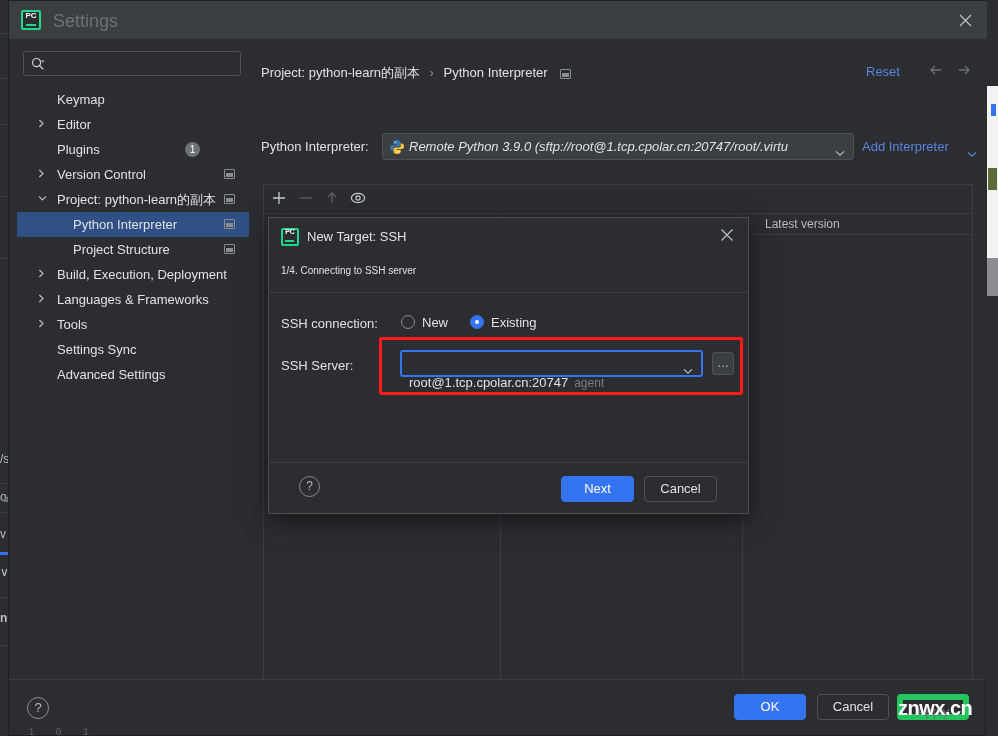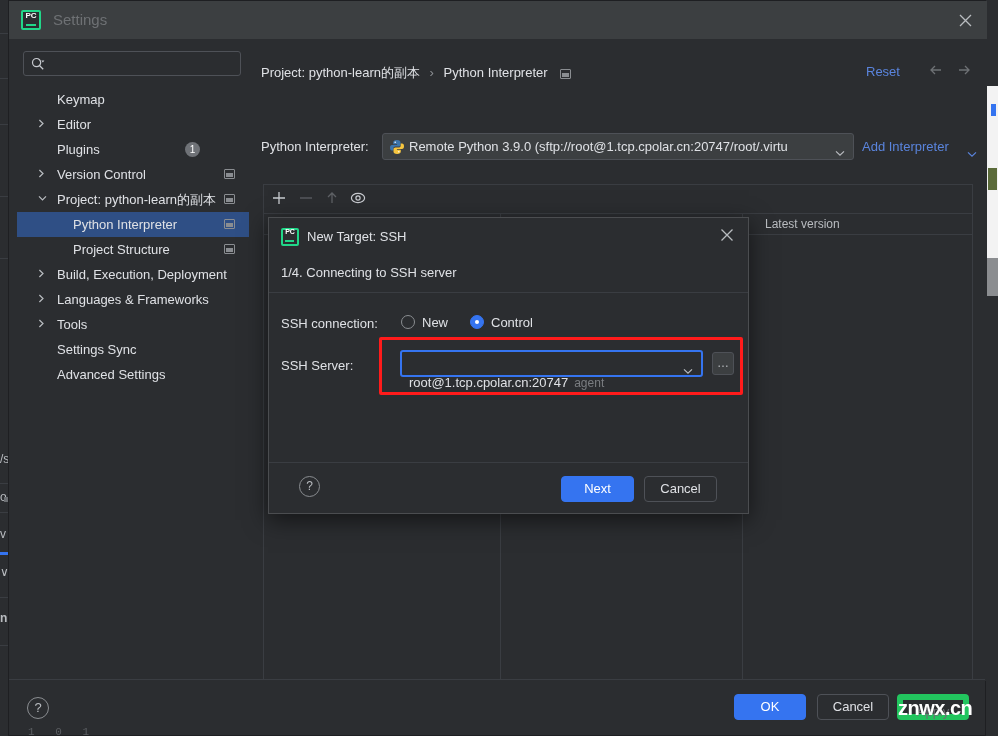--- a/index.html
+++ b/index.html
@@ -27,21 +27,21 @@
   .win { position:absolute; left:8px; top:0px; width:978px; height:736px;
          background:#2b2d30; border:1px solid #1e1f22; }
 
   
   .titlebar { position:absolute; left:0; top:0; width:978px; height:38px; background:#3c3f41; }
   .pc-icon { position:absolute; left:12px; top:9px; width:20px; height:20px;
              background:#2b2d30; border:2px solid #21d789; border-radius:2px; }
   .pc-icon span { position:absolute; left:0; top:-1px; width:16px; text-align:center;
                   font-size:8px; font-weight:bold; color:#ffffff; letter-spacing:0px; }
   .pc-icon i { position:absolute; left:3px; bottom:2px; width:10px; height:2px; background:#21d789; display:block; }
-  .win-title { position:absolute; left:44px; top:10px; font-size:15px; color:#6e7174; }
+  .win-title { position:absolute; left:44px; top:10px; font-size:18px; color:#6e7174; }
   .win-close { position:absolute; right:8px; top:8px; width:28px; height:22px; cursor:pointer; }
   .win-close svg { position:absolute; left:8px; top:5px; }
 
   
   .search { position:absolute; left:14px; top:50px; width:218px; height:25px;
             background:#2b2d30; border:1px solid #4e5157; border-radius:3px; }
   .search-icon { position:absolute; left:7px; top:5px; }
 
   
   .sidebar { position:absolute; left:8px; top:86px; width:232px; height:594px; }
@@ -63,21 +63,21 @@
   .bc-sep { color:#8a8d91; margin:0 6px; }
   .bc-ic { display:inline-block; position:relative; top:2px; margin-left:9px;
            width:11px; height:10px; border:1px solid #8a8d91; border-radius:1px; }
   .bc-ic::after { content:""; position:absolute; left:1px; top:3px; width:7px; height:4px; background:#8a8d91; }
   .reset { position:absolute; left:617px; top:25px; font-size:13px; color:#5a84dd; cursor:pointer; }
   .navarr { position:absolute; top:23px; width:20px; height:18px; cursor:pointer; }
   .navarr.back { left:678px; } .navarr.fwd { left:706px; }
 
   .interp-label { position:absolute; left:12px; top:100px; font-size:13px; color:#dfe1e5; }
   .interp-combo { position:absolute; left:133px; top:94px; width:472px; height:27px;
-                  background:#3c3f41; border:1px solid #4e5157; border-radius:3px; cursor:pointer; }
+                  background:#3c3f41; border:1px solid #4e5157; border-radius:3px; cursor:pointer;font-style:italic; }
   .py-ic { position:absolute; left:6px; top:5px; width:16px; height:16px; }
   .interp-text { position:absolute; left:26px; top:5px; font-size:13px; color:#dfe1e5;
                  white-space:nowrap; overflow:hidden; width:406px; }
   .combo-chev { position:absolute; right:8px; top:9px; }
   .add-interp { position:absolute; left:613px; top:100px; font-size:13px; color:#5a84dd; cursor:pointer; white-space:nowrap; }
   .add-chev { position:absolute; left:718px; top:105px; }
 
   
   .pkgbox { position:absolute; left:14px; top:145px; width:710px; height:508px;
             background:#2b2d30; border:1px solid #3a3d42; }
@@ -106,21 +106,21 @@
   .dlg { position:absolute; left:268px; top:217px; width:481px; height:297px;
          background:#2b2d30; border:1px solid #4b4d50; box-shadow:0 6px 22px rgba(0,0,0,.55); }
   .dlg-title { position:absolute; left:0; top:0; width:479px; height:40px; }
   .dlg-pc { position:absolute; left:12px; top:10px; width:18px; height:18px;
             background:#2b2d30; border:2px solid #21d789; border-radius:2px; }
   .dlg-pc span { position:absolute; left:0; top:-2px; width:14px; text-align:center;
                  font-size:7px; font-weight:bold; color:#ffffff; }
   .dlg-pc i { position:absolute; left:2px; bottom:2px; width:9px; height:2px; background:#21d789; display:block; }
   .dlg-title-txt { position:absolute; left:38px; top:11px; font-size:13px; color:#dfe1e5; }
   .dlg-close { position:absolute; right:8px; top:10px; width:20px; height:20px; cursor:pointer; }
-  .dlg-step { position:absolute; left:12px; top:47px; font-size:13px; color:#dfe1e5; }
+  .dlg-step { position:absolute; left:12px; top:47px; font-size:10px; color:#dfe1e5; }
   .dlg-div { position:absolute; left:0; width:479px; height:1px; background:#3a3d42; }
   .dlg-lbl { position:absolute; font-size:13px; color:#dfe1e5; }
   .radio { position:absolute; width:14px; height:14px; border-radius:50%;
            border:1px solid #8a8d91; cursor:pointer; }
   .radio.on { background:#3574f0; border-color:#3574f0; }
   .radio.on::after { content:""; position:absolute; left:4px; top:4px; width:4px; height:4px;
                      border-radius:50%; background:#ffffff; }
   .radio-lbl { position:absolute; font-size:13px; color:#dfe1e5; cursor:pointer; }
   .redbox { position:absolute; left:379px; top:337px; width:364px; height:58px;
             border:3px solid #ff1b1b; border-radius:2px; }
@@ -347,21 +347,21 @@
           </svg>
       </div>
     </div>
     <div class="dlg-step">1/4. Connecting to SSH server</div>
     <div class="dlg-div" style="top:74px"></div>
 
     <div class="dlg-lbl" style="left:12px;top:98px">SSH connection:</div>
     <div class="radio" style="left:132px;top:97px"></div>
     <div class="radio-lbl" style="left:153px;top:97px">New</div>
     <div class="radio on" style="left:201px;top:97px"></div>
-    <div class="radio-lbl" style="left:222px;top:97px">Control</div>
+    <div class="radio-lbl" style="left:222px;top:97px">Existing</div>
 
     <div class="dlg-lbl" style="left:12px;top:140px">SSH Server:</div>
 
     <div class="dlg-bot">
       <div class="dlg-help">?</div>
       <div class="btn primary" style="left:292px;top:13px;width:73px">Next</div>
       <div class="btn ghost" style="left:375px;top:13px;width:73px">Cancel</div>
     </div>
   </div>
 

